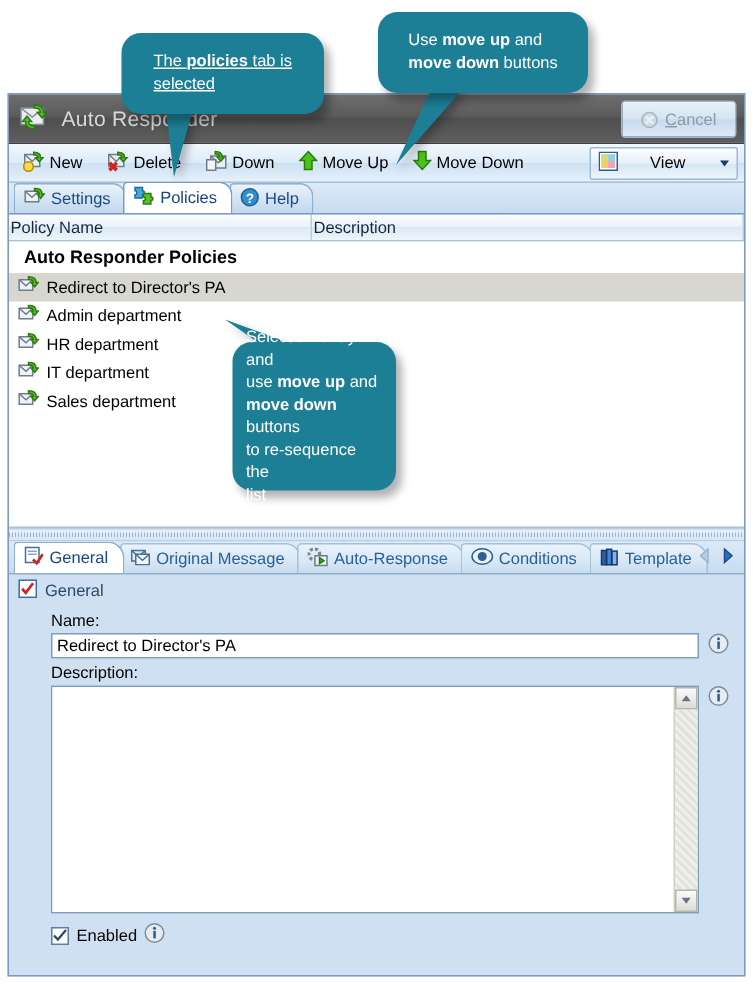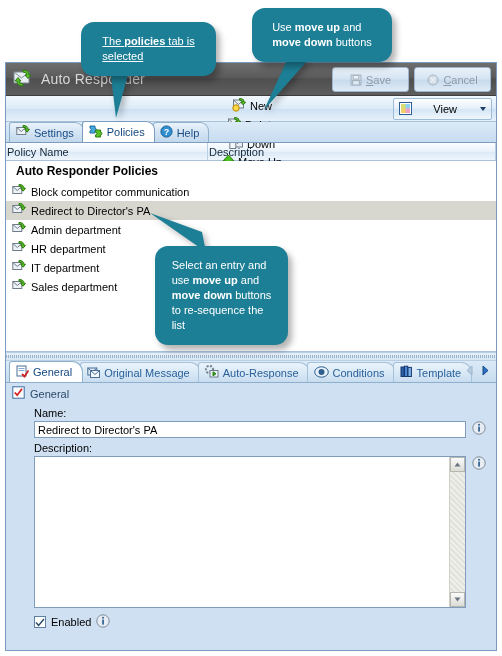--- a/index.html
+++ b/index.html
@@ -38,21 +38,21 @@
     color:#8f9aa6;font-size:11px;
   }
   .tb-btn .glyph{opacity:.55;display:flex;}
   .tb-btn u{text-decoration:underline;}
 
   
   #toolbar{
     position:relative;height:25px;
     background:linear-gradient(to bottom,#f2f8fd 0%,#dcebf8 50%,#cde0f2 51%,#e6f1fa 100%);
     border-bottom:1px solid #a9c2da;
-    display:flex;align-items:center;flex-direction:column;
+    display:flex;align-items:center;
   }
   .tbar-item{
     display:flex;align-items:center;gap:3px;height:21px;padding:0 6px;margin-left:2px;
     white-space:nowrap;font-size:11px;color:#000;border:1px solid transparent;border-radius:2px;
   }
   #view-button{
     position:absolute;right:4px;top:2px;height:20px;
     display:flex;align-items:center;gap:21px;padding:0 5px;
     border:1px solid #9dbcd8;border-radius:2px;
     background:linear-gradient(to bottom,#fdfeff 0%,#e4eff9 50%,#d4e5f4 51%,#eff6fc 100%);
@@ -205,30 +205,20 @@
         <path d="M11 2 q6 0 6 5 l2 0 l-3 3.5 l-3 -3.5 l2 0 q0 -3 -4 -3 z" fill="#57c225" stroke="#2f7a12"></path>
         <path d="M11 18 q-6 0 -6 -5 l-2 0 l3 -3.5 l3 3.5 l-2 0 q0 3 4 3 z" fill="#57c225" stroke="#2f7a12"></path>
       </svg>
     </span>
     <span id="title-text">Auto Responder</span>
 
     <div class="titlebar-buttons">
       <div class="tb-btn">
         <span class="glyph">
           <svg width="12" height="12" viewBox="0 0 12 12">
-            <rect x="1" y="1" width="10" height="10" fill="#cfd6dd" stroke="#7e8c99"></rect>
-            <rect x="3.2" y="1.5" width="5.6" height="3.6" fill="#fff" stroke="#7e8c99"></rect>
-            <rect x="2.6" y="6.6" width="6.8" height="4.4" fill="#eef2f6" stroke="#7e8c99"></rect>
-          </svg>
-        </span>
-        <span><u>S</u>ave</span>
-      </div>
-      <div class="tb-btn">
-        <span class="glyph">
-          <svg width="12" height="12" viewBox="0 0 12 12">
             <circle cx="6" cy="6" r="5" fill="#d3d9df" stroke="#7e8c99"></circle>
             <path d="M3.8 3.8 L8.2 8.2 M8.2 3.8 L3.8 8.2" stroke="#fff" stroke-width="1.6"></path>
           </svg>
         </span>
         <span><u>C</u>ancel</span>
       </div>
     </div>
   </div>
 
   <div id="toolbar">
@@ -336,30 +326,20 @@
   </div>
 
   <div id="list-header">
     <div class="col-head" id="col-policy-name">Policy Name</div>
     <div class="col-head" id="col-description">Description</div>
   </div>
 
   <div id="list-body">
     <div id="group-header">Auto Responder Policies</div>
 
-    <div class="list-row">
-      <span>
-        <svg width="14" height="13" viewBox="0 0 14 13">
-          <rect x="0.8" y="2.5" width="9" height="7" fill="#eef3f8" stroke="#6f7d8a"></rect>
-          <path d="M0.8 2.5 L5.3 6.5 L9.8 2.5" fill="none" stroke="#6f7d8a"></path>
-          <path d="M7 0.5 q5 0 5 3.8 l1.5 0 l-2.4 2.9 l-2.4 -2.9 l1.5 0 q0 -2.2 -3.2 -2.2 z" fill="#57c225" stroke="#2f7a12"></path>
-        </svg>
-      </span>
-      <span>Block competitor communication</span>
-    </div>
 
     <div class="list-row selected">
       <span>
         <svg width="14" height="13" viewBox="0 0 14 13">
           <rect x="0.8" y="2.5" width="9" height="7" fill="#eef3f8" stroke="#6f7d8a"></rect>
           <path d="M0.8 2.5 L5.3 6.5 L9.8 2.5" fill="none" stroke="#6f7d8a"></path>
           <path d="M7 0.5 q5 0 5 3.8 l1.5 0 l-2.4 2.9 l-2.4 -2.9 l1.5 0 q0 -2.2 -3.2 -2.2 z" fill="#57c225" stroke="#2f7a12"></path>
         </svg>
       </span>
       <span>Redirect to Director's PA</span>
@@ -570,21 +550,21 @@
 <div class="callout" id="callout-move-buttons" style="left:252px;top:8px;width:140px;height:54px;">
   <div>
     <span>Use </span><b>move up</b><span> and</span><br>
     <b>move down</b><span> buttons</span>
   </div>
 </div>
 
 <svg class="ctail" style="left:150px;top:210px;" width="70" height="52">
   <path d="M0 3 L56 42 L52 22 Z" fill="#1d7f96"></path>
 </svg>
-<div class="callout" id="callout-resequence" style="left:155px;top:246px;width:133px;height:99px;">
+<div class="callout" id="callout-resequence" style="left:155px;top:228px;width:109px;height:99px;">
   <div>
     <span>Select an entry and</span><br>
     <span>use  </span><b>move up</b><span> and</span><br>
     <b>move down</b><span> buttons</span><br>
     <span>to re-sequence the</span><br>
     <span>list</span>
   </div>
 </div>
 
 </body></html>

